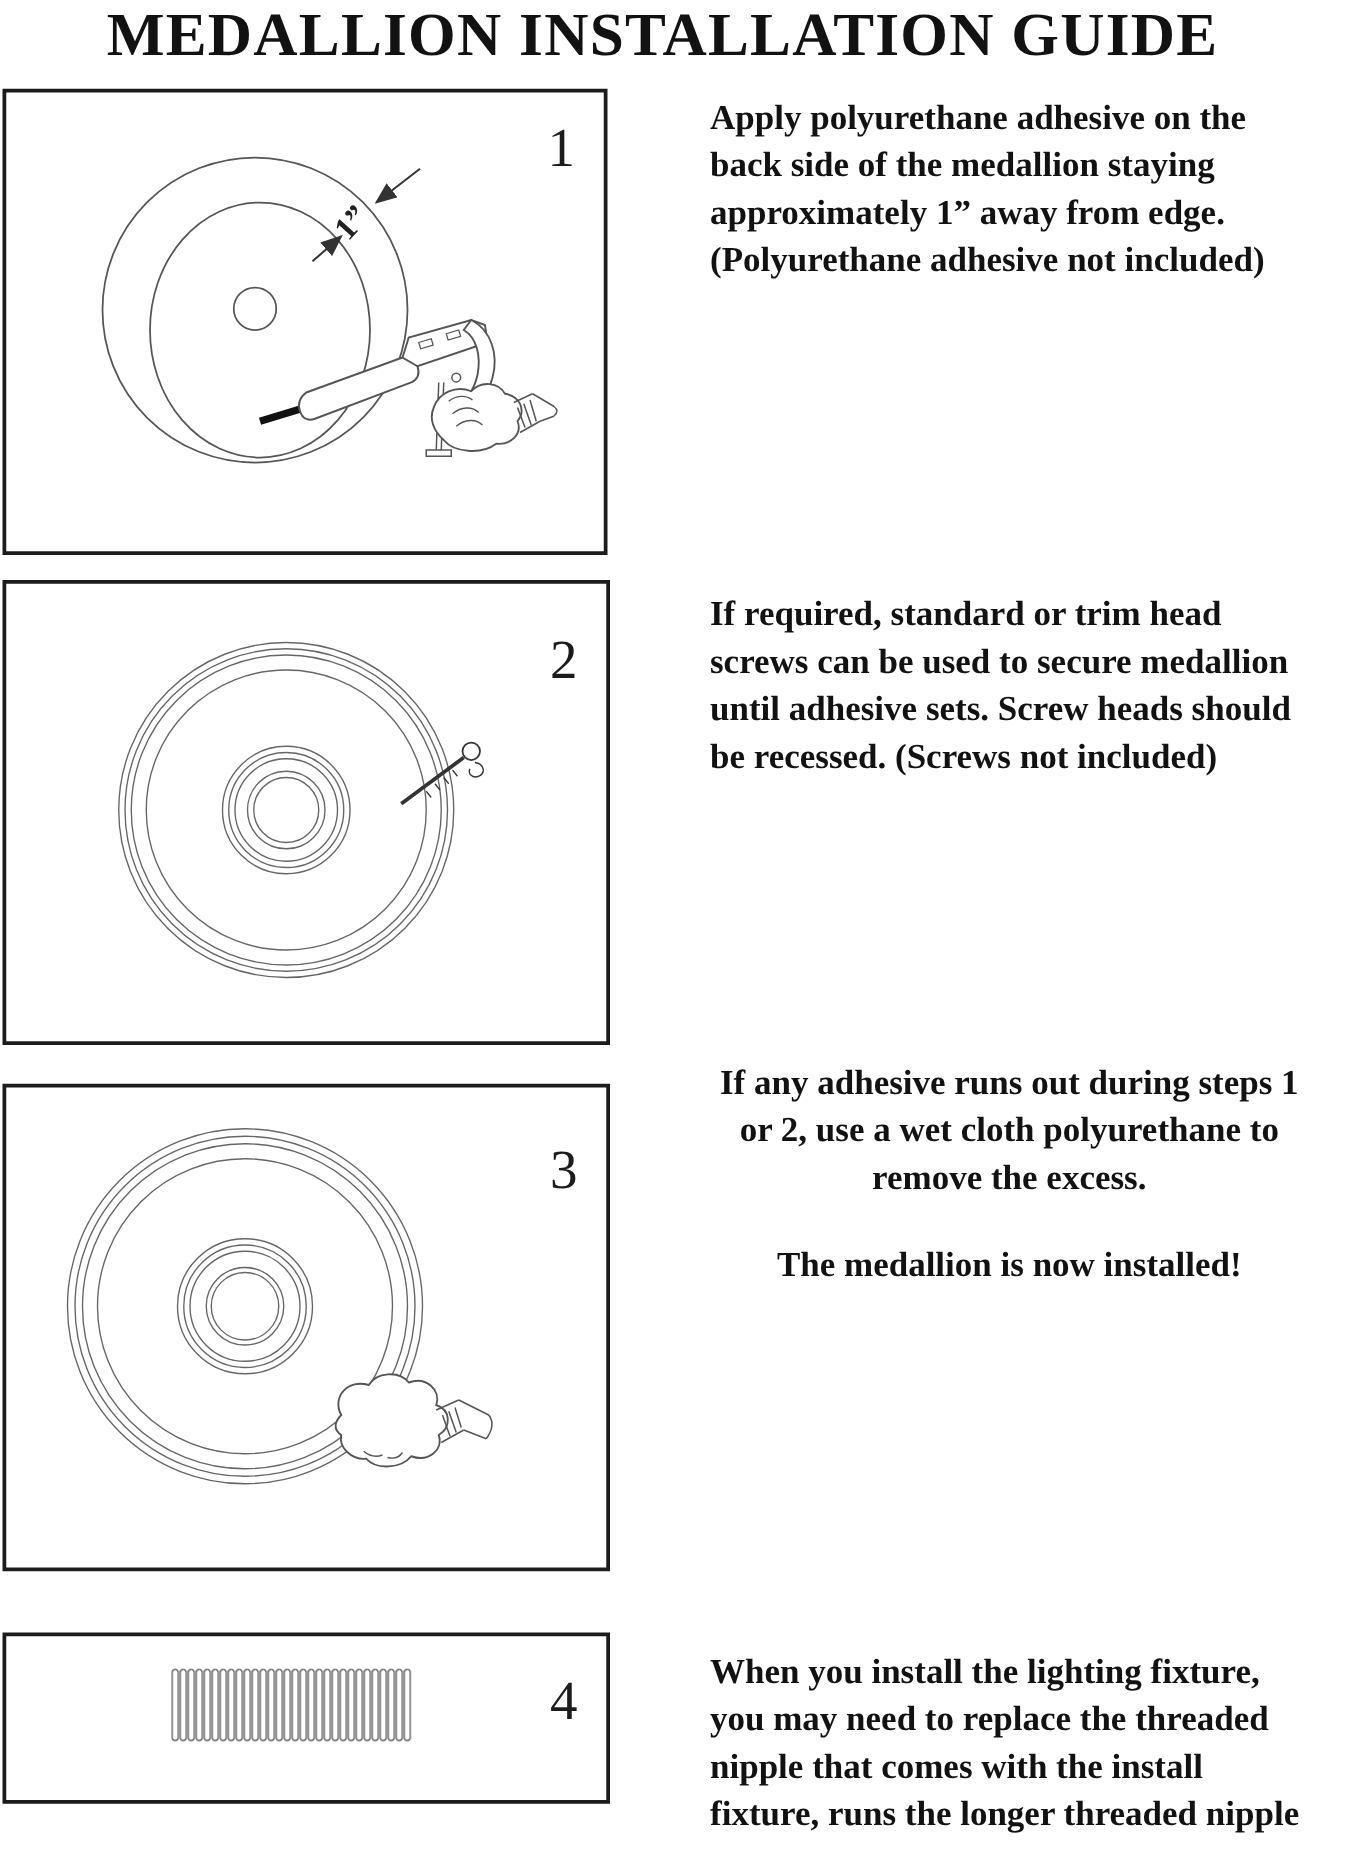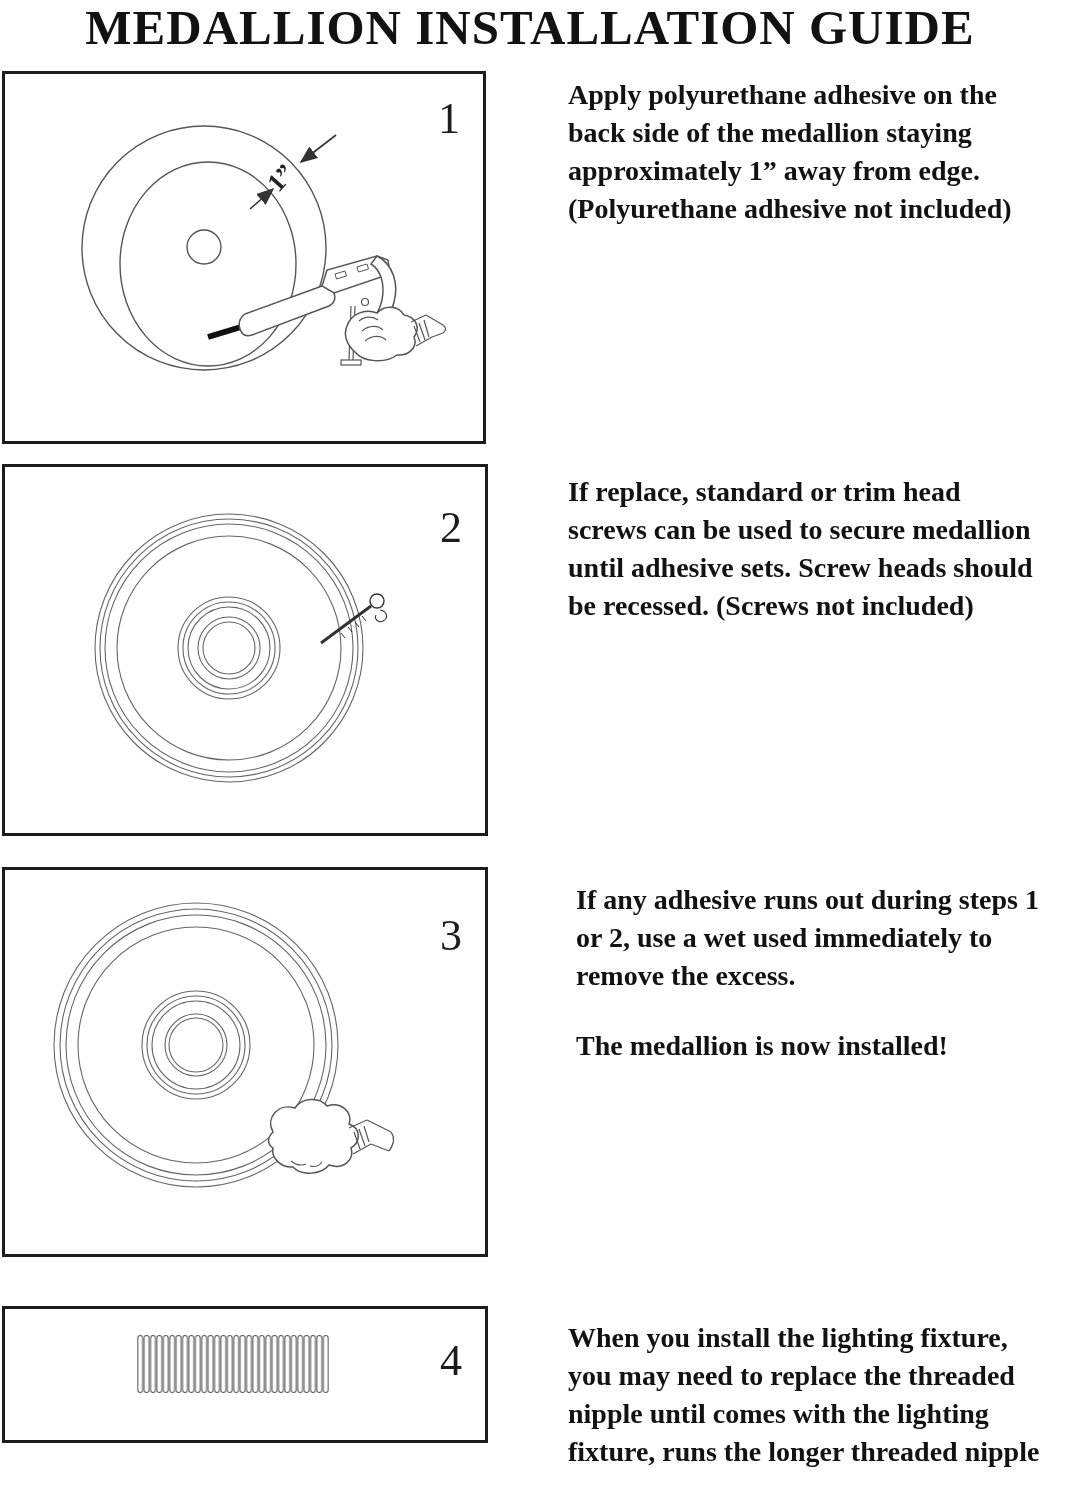--- a/index.html
+++ b/index.html
@@ -23,21 +23,21 @@
   .line{
     font-size:28px;line-height:38px;font-weight:bold;white-space:nowrap;color:#121212;
   }
   .closing{margin-top:32px;}
   #fig1{left:2px;top:71px;width:484px;height:373px;}
   #fig2{left:2px;top:464px;width:486px;height:372px;}
   #fig3{left:2px;top:867px;width:486px;height:390px;}
   #fig4{left:2px;top:1306px;width:486px;height:137px;}
   #txt1{left:568px;top:76px;}
   #txt2{left:568px;top:473px;}
-  #txt3{left:576px;top:881px;}
+  #txt3{left:576px;top:848px;text-align:center;}
   #txt4{left:568px;top:1319px;}
   .num1{top:23px;right:23px;}
   .num2{top:39px;right:23px;}
   .num3{top:44px;right:23px;}
   .num4{top:30px;right:23px;}
 </style>
 </head>
 <body>
 
 <div class="page">
@@ -110,21 +110,21 @@
         <line x1="316" y1="176" x2="366" y2="139" stroke-width="3"></line>
         <path d="M336,166 l4,5 M343,160 l4,5 M350,155 l4,5 M357,149 l4,5" stroke-width="1"></path>
         <circle cx="372" cy="134" r="7" fill="#fff" stroke-width="1.4"></circle>
         <path d="M375,143 c7,1 9,8 3,11 c-5,2 -9,-2 -7,-6" stroke-width="1.1"></path>
       </g>
     </svg>
     <div class="step-number num2">2</div>
   </section>
 
   <div class="text-block" id="txt2">
-    <div class="line">If replace, standard or trim head</div>
+    <div class="line">If required, standard or trim head</div>
     <div class="line">screws can be used to secure medallion</div>
     <div class="line">until adhesive sets. Screw heads should</div>
     <div class="line">be recessed. (Screws not included)</div>
   </div>
 
   <section class="figure-box" id="fig3">
     <svg width="480" height="384" viewBox="0 0 480 384">
       <g stroke="#666" fill="none" stroke-width="1.1">
         <circle cx="191" cy="175" r="142"></circle>
         <circle cx="191" cy="175" r="136"></circle>
@@ -147,37 +147,37 @@
           <line x1="359" y1="256" x2="364" y2="272"></line>
           <path d="M362,250 L386,262 M366,274 L384,281 M386,262 Q392,270 384,281"></path>
         </g>
       </g>
     </svg>
     <div class="step-number num3">3</div>
   </section>
 
   <div class="text-block" id="txt3">
     <div class="line">If any adhesive runs out during steps 1</div>
-    <div class="line">or 2, use a wet used immediately to</div>
+    <div class="line">or 2, use a wet cloth polyurethane to</div>
     <div class="line">remove the excess.</div>
     <div class="line closing">The medallion is now installed!</div>
   </div>
 
   <section class="figure-box" id="fig4">
     <svg width="480" height="131" viewBox="0 0 480 131">
       <defs>
         <pattern id="threads" x="132" y="26" width="6.4" height="58" patternUnits="userSpaceOnUse">
           <rect x="0.8" y="0.5" width="4.8" height="57" rx="2.4" fill="#ffffff" stroke="#555" stroke-width="1"></rect>
         </pattern>
       </defs>
       <rect x="132" y="26" width="192" height="58" fill="url(#threads)"></rect>
     </svg>
     <div class="step-number num4">4</div>
   </section>
 
   <div class="text-block" id="txt4">
     <div class="line">When you install the lighting fixture,</div>
     <div class="line">you may need to replace the threaded</div>
-    <div class="line">nipple until comes with the lighting</div>
+    <div class="line">nipple that comes with the install</div>
     <div class="line">fixture, runs the longer threaded nipple</div>
   </div>
 
 </div>
 
 </body></html>

